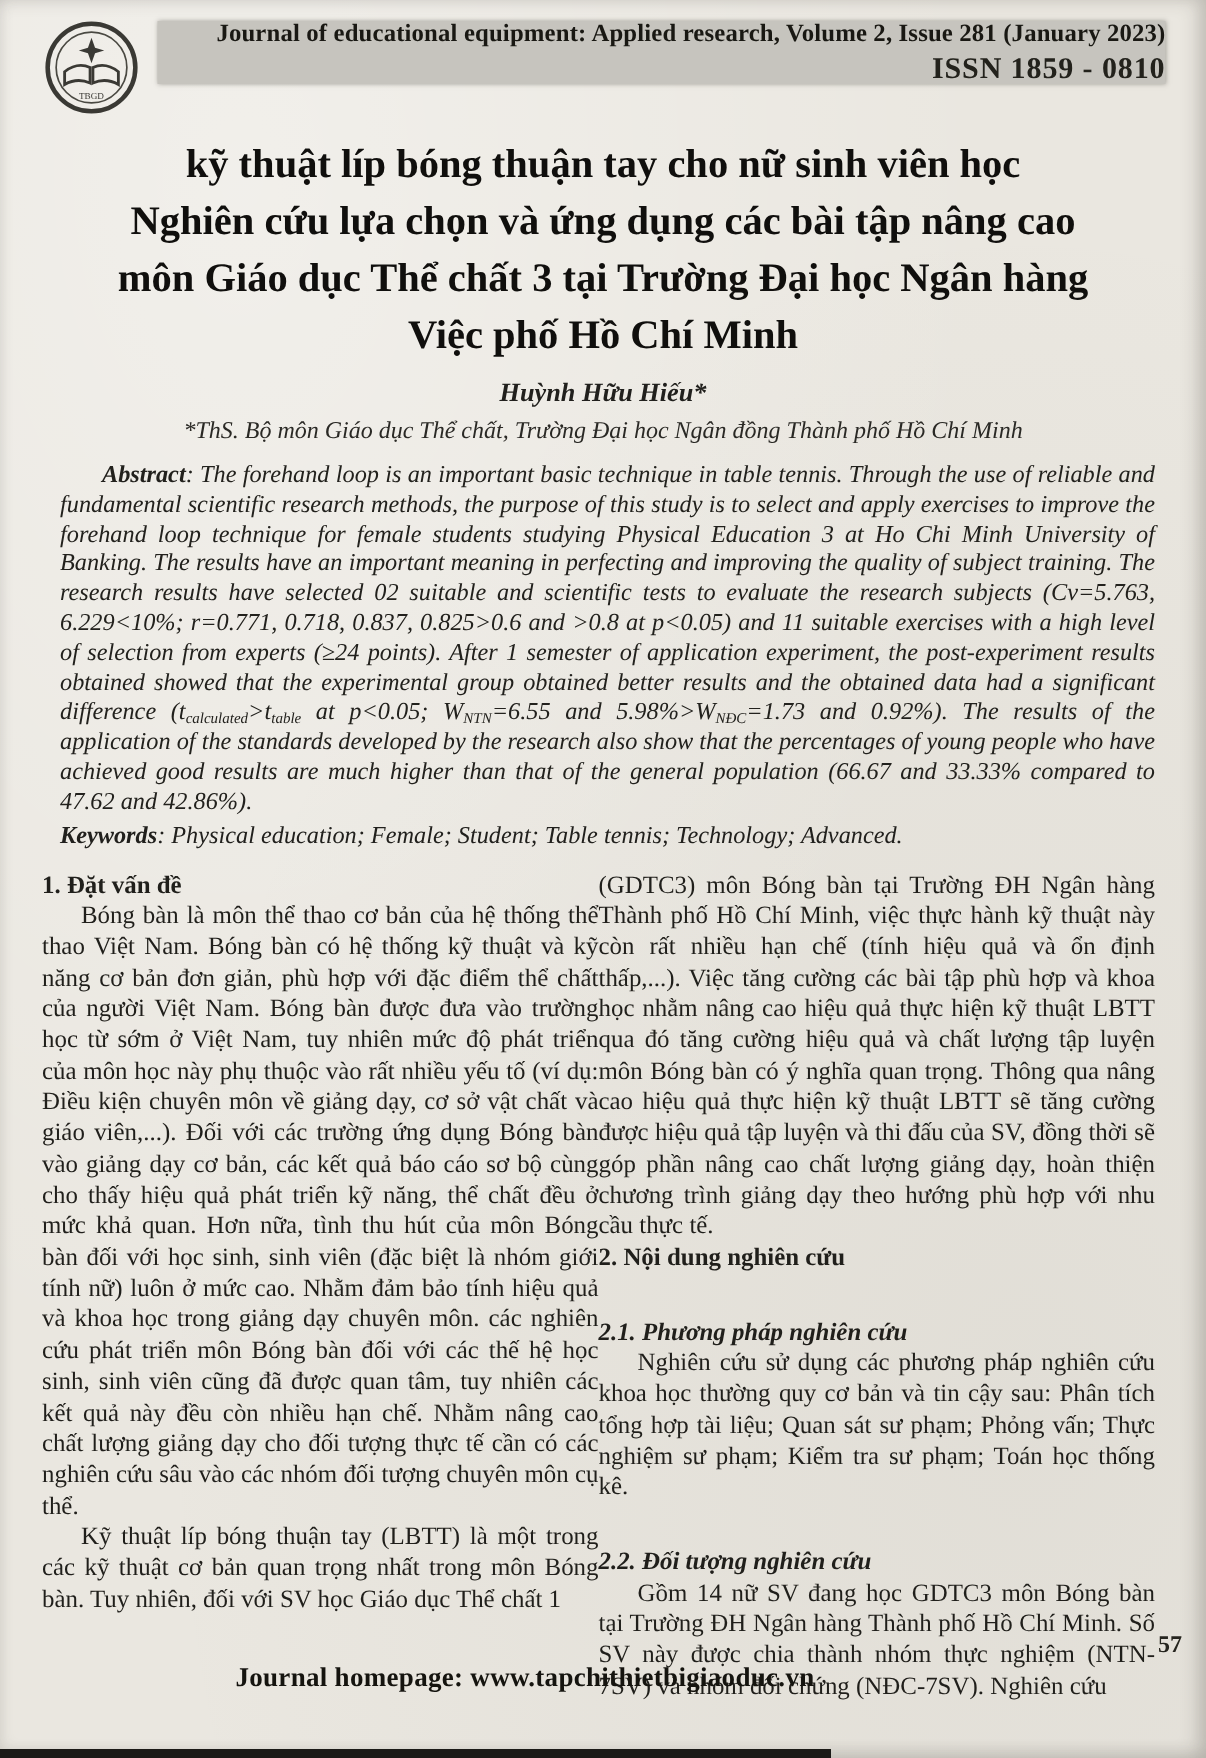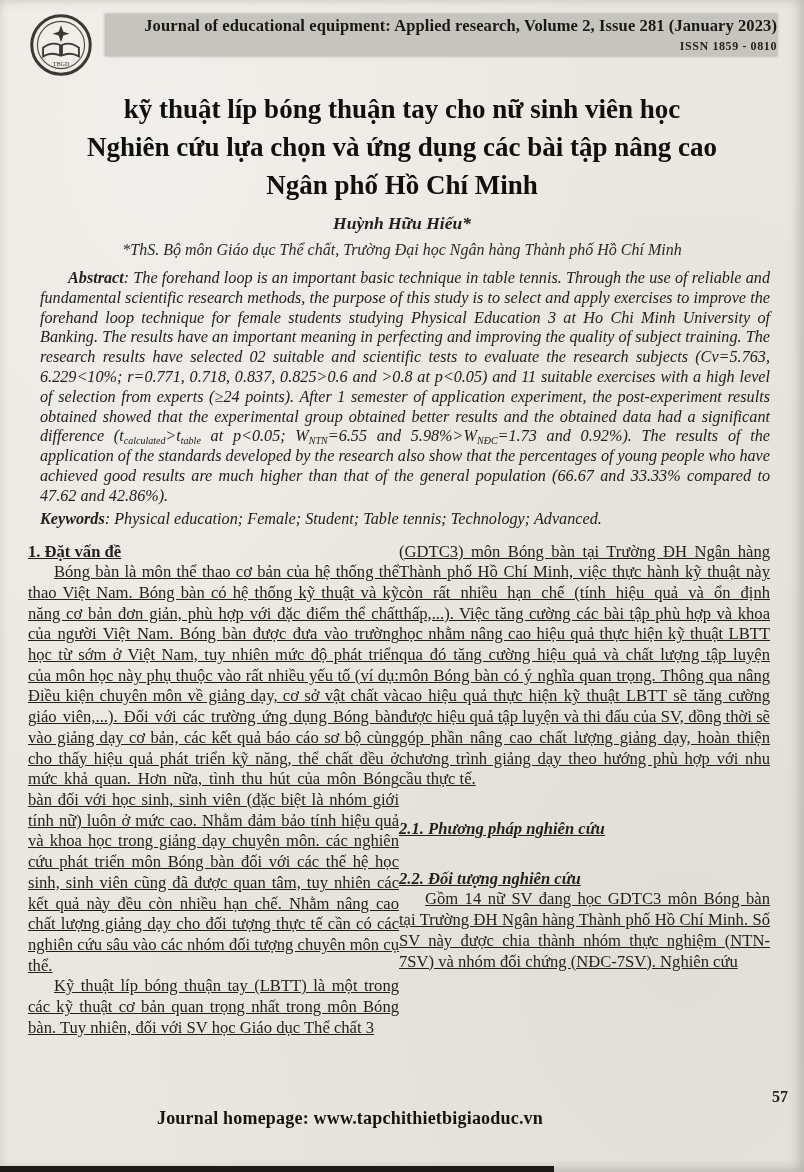--- a/index.html
+++ b/index.html
@@ -23,41 +23,41 @@
   
   .hdr{position:absolute;top:10px;left:0;width:804px;height:66px;}
   .logo{position:absolute;left:28px;top:2px;width:66px;height:66px;}
   .band{
     position:absolute;left:105px;top:4px;width:672px;height:42px;
     background:#c6c4be;
     display:flex;flex-direction:column;justify-content:center;align-items:flex-end;
     box-shadow:0 0 3px rgba(90,88,80,.5);
   }
   .band .l1{font-weight:bold;font-size:16.5px;color:#191813;letter-spacing:.1px;}
-  .band .l2{font-weight:bold;font-size:12px;color:#23221c;margin-top:3px;letter-spacing:.6px;}
+  .band .l2{font-weight:bold;font-size:20px;color:#23221c;margin-top:3px;letter-spacing:.6px;}
   
   .title{
     margin:90px 30px 0 30px;
     text-align:center;font-weight:bold;font-size:27px;line-height:38px;color:#100f0d;
   }
   .author{text-align:center;font-weight:bold;font-style:italic;font-size:17.5px;margin-top:9px;}
   .affil{text-align:center;font-style:italic;font-size:16px;margin-top:7px;color:#2a2925;}
   .dates{text-align:center;font-style:italic;font-size:16px;margin-top:2px;color:#2a2925;}
   
   .abstract{
     margin:10px 34px 0 40px;
     font-style:italic;font-size:16.2px;line-height:19.8px;
     text-align:justify;color:#22211d;
   }
   .abstract .b{font-weight:bold;margin-left:28px;}
   .abstract .sub{font-size:10px;font-style:italic;vertical-align:-3px;line-height:0;}
   .keywords{margin:2px 34px 0 40px;font-size:16.2px;line-height:20px;text-align:justify;font-style:italic;}
   .keywords .b{font-weight:bold;}
   
-  .cols{display:flex;gap:0;margin:13px 26px 0 28px;text-decoration:underline;}
+  .cols{display:flex;gap:0;margin:13px 26px 0 28px;}
   .col{width:371px;font-size:16.6px;line-height:20.7px;text-align:justify;color:#201f1b;}
   .col .h1{font-weight:bold;text-indent:0;}
   .col .h2{font-weight:bold;font-style:italic;text-indent:0;margin-top:29px;}
   .col .p{text-indent:26px;}
   .col .p-noindent{text-indent:0;}
   
   .homepage{
     position:absolute;left:0;top:1108px;width:700px;text-align:center;
     font-weight:bold;font-size:18px;color:#15140f;letter-spacing:.2px;font-family:Liberation Serif, serif;
   }
@@ -82,38 +82,41 @@
     </div>
     <div class="band">
       <div class="l1">Journal of educational equipment: Applied research, Volume 2, Issue 281 (January 2023)</div>
       <div class="l2">ISSN 1859 - 0810</div>
     </div>
   </div>
 
   <div class="title">
       <div>kỹ thuật líp bóng thuận tay cho nữ sinh viên học</div>
       <div>Nghiên cứu lựa chọn và ứng dụng các bài tập nâng cao</div>
-      <div>Ngân phố Hồ Chí Minh</div>
+      <div>môn Giáo dục Thể chất 3 tại Trường Đại học Ngân hàng</div>
+      <div>Việc phố Hồ Chí Minh</div>
     </div>
 
   <div class="author">Huỳnh Hữu Hiếu*</div>
-  <div class="affil">*ThS. Bộ môn Giáo dục Thể chất, Trường Đại học Ngân hàng Thành phố Hồ Chí Minh</div>
+  <div class="affil">*ThS. Bộ môn Giáo dục Thể chất, Trường Đại học Ngân đồng Thành phố Hồ Chí Minh</div>
 
   <div class="abstract"><span class="b">Abstract</span><span>: The forehand loop is an important basic technique in table tennis. Through the use of reliable and fundamental scientific research methods, the purpose of this study is to select and apply exercises to improve the forehand loop technique for female students studying Physical Education 3 at Ho Chi Minh University of Banking. The results have an important meaning in perfecting and improving the quality of subject training. The research results have selected 02 suitable and scientific tests to evaluate the research subjects (Cv=5.763, 6.229&lt;10%; r=0.771, 0.718, 0.837, 0.825&gt;0.6 and &gt;0.8 at p&lt;0.05) and 11 suitable exercises with a high level of selection from experts (≥24 points). After 1 semester of application experiment, the post-experiment results obtained showed that the experimental group obtained better results and the obtained data had a significant difference (t</span><span class="sub">calculated</span><span>&gt;t</span><span class="sub">table</span><span> at p&lt;0.05; W</span><span class="sub">NTN</span><span>=6.55 and 5.98%&gt;W</span><span class="sub">NĐC</span><span>=1.73 and 0.92%). The results of the application of the standards developed by the research also show that the percentages of young people who have achieved good results are much higher than that of the general population (66.67 and 33.33% compared to 47.62 and 42.86%).</span></div>
   <div class="keywords"><span class="b">Keywords</span><span>: Physical education; Female; Student; Table tennis; Technology; Advanced.</span></div>
 
   <div class="cols">
     <div class="col">
         <div class="h1">1. Đặt vấn đề</div>
         <div class="p">Bóng bàn là môn thể thao cơ bản của hệ thống thể thao Việt Nam. Bóng bàn có hệ thống kỹ thuật và kỹ năng cơ bản đơn giản, phù hợp với đặc điểm thể chất của người Việt Nam. Bóng bàn được đưa vào trường học từ sớm ở Việt Nam, tuy nhiên mức độ phát triển của môn học này phụ thuộc vào rất nhiều yếu tố (ví dụ: Điều kiện chuyên môn về giảng dạy, cơ sở vật chất và giáo viên,...). Đối với các trường ứng dụng Bóng bàn vào giảng dạy cơ bản, các kết quả báo cáo sơ bộ cùng cho thấy hiệu quả phát triển kỹ năng, thể chất đều ở mức khả quan. Hơn nữa, tình thu hút của môn Bóng bàn đối với học sinh, sinh viên (đặc biệt là nhóm giới tính nữ) luôn ở mức cao. Nhằm đảm bảo tính hiệu quả và khoa học trong giảng dạy chuyên môn. các nghiên cứu phát triển môn Bóng bàn đối với các thế hệ học sinh, sinh viên cũng đã được quan tâm, tuy nhiên các kết quả này đều còn nhiều hạn chế. Nhằm nâng cao chất lượng giảng dạy cho đối tượng thực tế cần có các nghiên cứu sâu vào các nhóm đối tượng chuyên môn cụ thể.</div>
-        <div class="p">Kỹ thuật líp bóng thuận tay (LBTT) là một trong các kỹ thuật cơ bản quan trọng nhất trong môn Bóng bàn. Tuy nhiên, đối với SV học Giáo dục Thể chất 3</div>
+        <div class="p">Kỹ thuật líp bóng thuận tay (LBTT) là một trong các kỹ thuật cơ bản quan trọng nhất trong môn Bóng bàn. Tuy nhiên, đối với SV học Giáo dục Thể chất 1</div>
       </div>
     <div class="col">
         <div class="p-noindent">(GDTC3) môn Bóng bàn tại Trường ĐH Ngân hàng Thành phố Hồ Chí Minh, việc thực hành kỹ thuật này còn rất nhiều hạn chế (tính hiệu quả và ổn định thấp,...). Việc tăng cường các bài tập phù hợp và khoa học nhằm nâng cao hiệu quả thực hiện kỹ thuật LBTT qua đó tăng cường hiệu quả và chất lượng tập luyện môn Bóng bàn có ý nghĩa quan trọng. Thông qua nâng cao hiệu quả thực hiện kỹ thuật LBTT sẽ tăng cường được hiệu quả tập luyện và thi đấu của SV, đồng thời sẽ góp phần nâng cao chất lượng giảng dạy, hoàn thiện chương trình giảng dạy theo hướng phù hợp với nhu cầu thực tế.</div>
+        <div class="h1">2. Nội dung nghiên cứu</div>
         <div class="h2">2.1. Phương pháp nghiên cứu</div>
+        <div class="p">Nghiên cứu sử dụng các phương pháp nghiên cứu khoa học thường quy cơ bản và tin cậy sau: Phân tích tổng hợp tài liệu; Quan sát sư phạm; Phỏng vấn; Thực nghiệm sư phạm; Kiểm tra sư phạm; Toán học thống kê.</div>
         <div class="h2">2.2. Đối tượng nghiên cứu</div>
         <div class="p">Gồm 14 nữ SV đang học GDTC3 môn Bóng bàn tại Trường ĐH Ngân hàng Thành phố Hồ Chí Minh. Số SV này được chia thành nhóm thực nghiệm (NTN-7SV) và nhóm đối chứng (NĐC-7SV). Nghiên cứu</div>
       </div>
   </div>
 
   <div class="homepage">Journal homepage: www.tapchithietbigiaoduc.vn</div>
   <div class="pageno">57</div>
   <div class="scan-strip"></div>
 
 </div>

